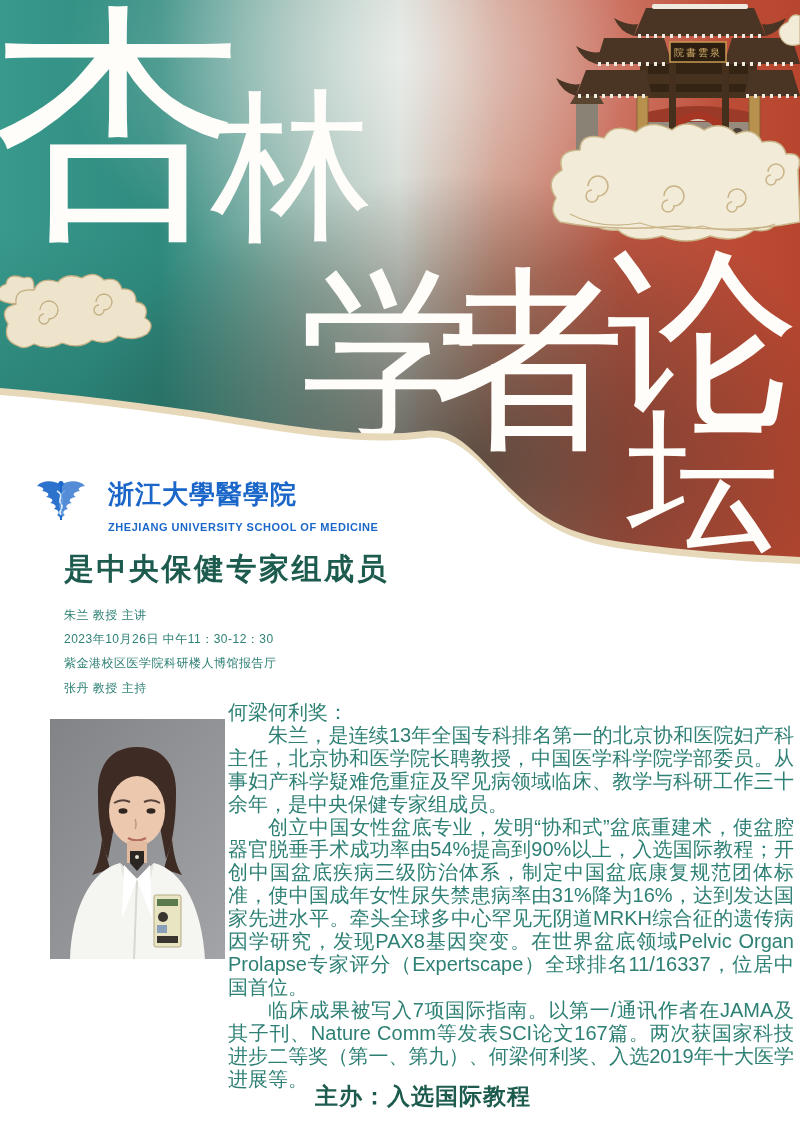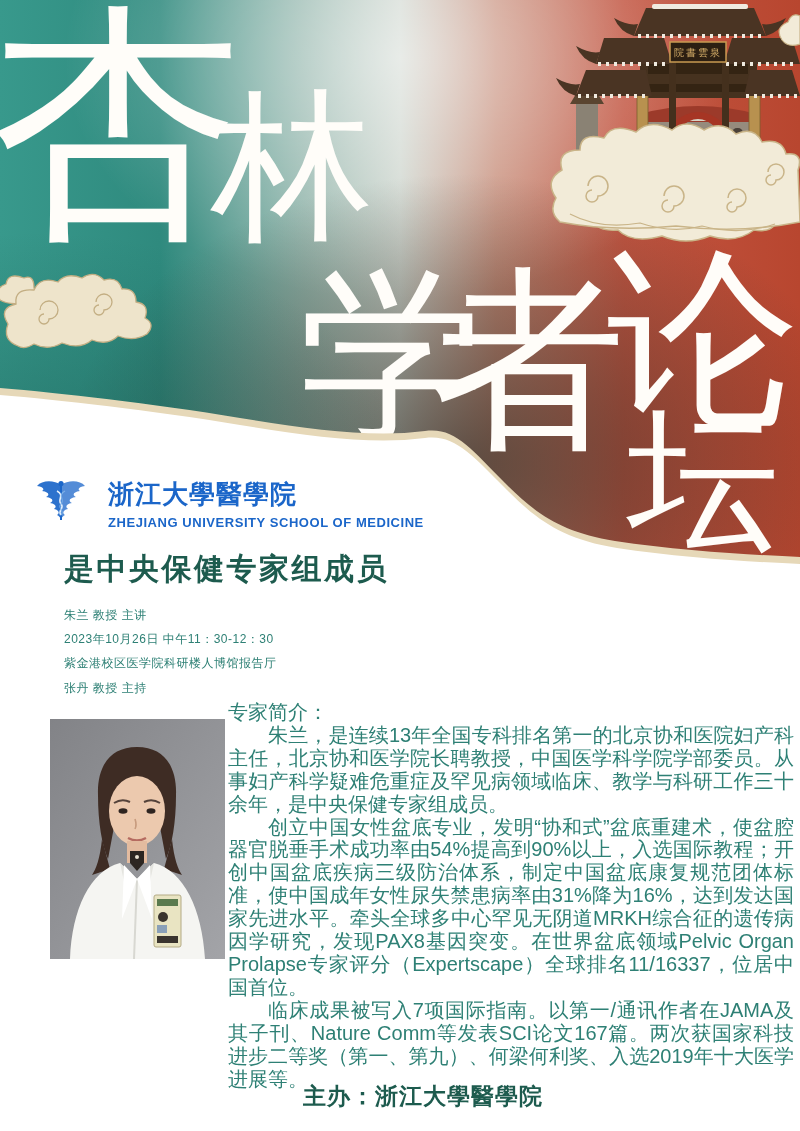--- a/index.html
+++ b/index.html
@@ -10,21 +10,21 @@
   .hero{position:absolute;left:0;top:0;width:800px;height:580px;}
   .hero svg{display:block;}
 
   .logo{position:absolute;left:34px;top:479px;display:flex;align-items:flex-start;gap:20px;z-index:5;}
   .logo-text{display:flex;flex-direction:column;}
   .logo-cn{
     font-family:"DejaVu Serif",serif;font-size:26px;line-height:30px;
     color:#1b66c9;letter-spacing:1px;font-weight:bold;
   }
   .logo-en{
-    font-size:13px;font-weight:bold;color:#1b66c9;letter-spacing:0.55px;margin-top:6px;
+    font-size:11px;font-weight:bold;color:#1b66c9;letter-spacing:0.55px;margin-top:12px;
   }
 
   .lecture-title{
     position:absolute;left:64px;top:549px;z-index:5;
     font-size:30px;font-weight:bold;color:#1d5b4e;letter-spacing:2.5px;
   }
   .info{
     position:absolute;left:64px;top:603px;z-index:5;
     font-size:12px;line-height:24.2px;color:#2e8075;letter-spacing:0.5px;
   }
@@ -229,21 +229,21 @@
         <rect x="104" y="176" width="27" height="52" rx="2" fill="#e9e4c2" stroke="#b4ab86" stroke-width="1"></rect>
         <rect x="107" y="180" width="21" height="7" fill="#5a7a4e"></rect>
         <circle cx="113" cy="198" r="5" fill="#3a342e"></circle>
         <rect x="107" y="206" width="10" height="8" fill="#8aa0b8"></rect>
         <rect x="107" y="217" width="21" height="7" fill="#3a342e"></rect>
       </g>
     </svg>
   </div>
 
   <div class="bio-text">
-    <p class="heading" style="text-indent:0;">专家简介：</p>
+    <p class="heading" style="text-indent:0;">何梁何利奖：</p>
     <p>朱兰，是连续13年全国专科排名第一的北京协和医院妇产科主任，北京协和医学院长聘教授，中国医学科学院学部委员。从事妇产科学疑难危重症及罕见病领域临床、教学与科研工作三十余年，是中央保健专家组成员。</p>
     <p>创立中国女性盆底专业，发明“协和式”盆底重建术，使盆腔器官脱垂手术成功率由54%提高到90%以上，入选国际教程；开创中国盆底疾病三级防治体系，制定中国盆底康复规范团体标准，使中国成年女性尿失禁患病率由31%降为16%，达到发达国家先进水平。牵头全球多中心罕见无阴道MRKH综合征的遗传病因学研究，发现PAX8基因突变。在世界盆底领域Pelvic Organ Prolapse专家评分（Expertscape）全球排名11/16337，位居中国首位。</p>
     <p>临床成果被写入7项国际指南。以第一/通讯作者在JAMA及其子刊、Nature Comm等发表SCI论文167篇。两次获国家科技进步二等奖（第一、第九）、何梁何利奖、入选2019年十大医学进展等。</p>
   </div>
 
-  <div class="footer">主办：浙江大學醫學院</div>
+  <div class="footer">主办：入选国际教程</div>
 
 </div>
 
 </body></html>

